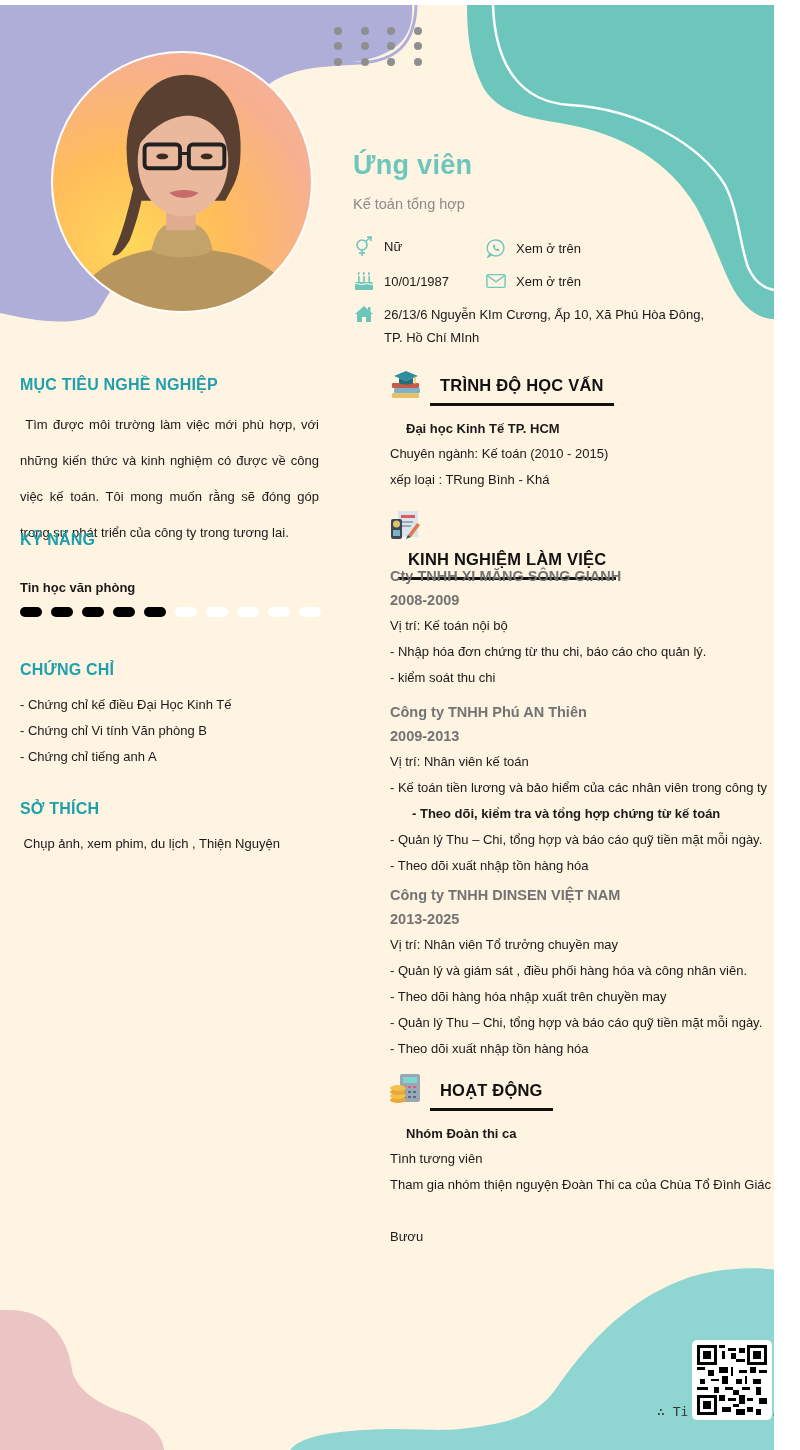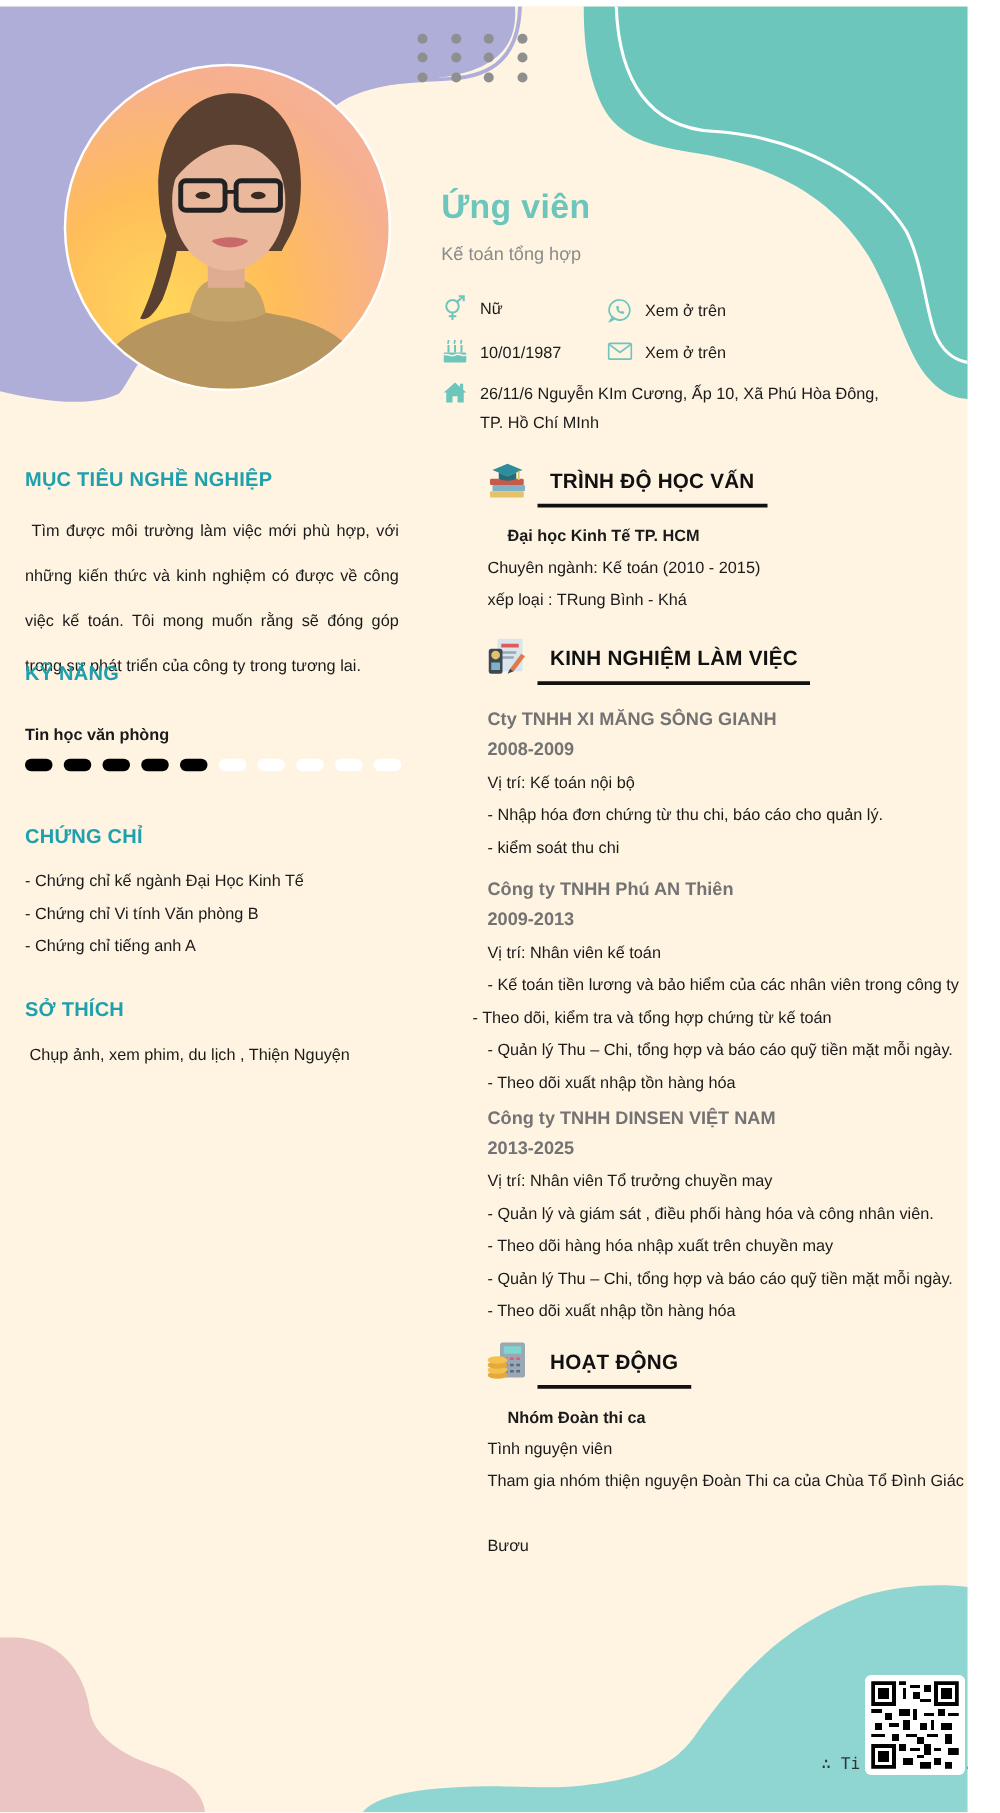--- a/index.html
+++ b/index.html
@@ -176,21 +176,21 @@
     </span>
     <span>Xem ở trên</span>
   </div>
   <div class="info-row" style="left:353px; top:299px;">
     <span class="ic">
       <svg viewBox="0 0 20 20">
           <path d="M10,2 L1,10 L3,10 L3,18 L8,18 L8,13 L12,13 L12,18 L17,18 L17,10 L19,10 Z" fill="#6cc6bc"></path>
           <rect x="14" y="3" width="2.5" height="5" fill="#6cc6bc"></rect>
         </svg>
     </span>
-    <span>26/11/6 Nguyễn KIm Cương, Ấp 10, Xã Phú Hòa Đông,</span>
+    <span>26/13/6 Nguyễn KIm Cương, Ấp 10, Xã Phú Hòa Đông,</span>
   </div>
   <div class="line-text" style="left:384px; top:325px;">TP. Hồ Chí MInh</div>
 
   <div class="sec-title-left" style="top:371px;">MỤC TIÊU NGHỀ NGHIỆP</div>
   <div class="para" style="top:402px;">&nbsp;Tìm được môi trường làm việc mới phù hợp, với những kiến thức và kinh nghiệm có được về công việc kế toán. Tôi mong muốn rằng sẽ đóng góp trong sự phát triển của công ty trong tương lai.</div>
 
   <div class="sec-title-left" style="top:526px;text-align:center;">KỸ NĂNG</div>
   <div class="line-text" style="left:20px; top:575px;font-weight:bold;">Tin học văn phòng</div>
   <div class="skill-bar">
     <span class="pill on"></span>
@@ -199,21 +199,21 @@
     <span class="pill on"></span>
     <span class="pill on"></span>
     <span class="pill off"></span>
     <span class="pill off"></span>
     <span class="pill off"></span>
     <span class="pill off"></span>
     <span class="pill off"></span>
   </div>
 
   <div class="sec-title-left" style="top:656px;">CHỨNG CHỈ</div>
-  <div class="line-text" style="left:20px; top:692px;">- Chứng chỉ kế ngành Đại Học Kinh Tế</div>
+  <div class="line-text" style="left:20px; top:692px;">- Chứng chỉ kế điều Đại Học Kinh Tế</div>
   <div class="line-text" style="left:20px; top:718px;">- Chứng chỉ Vi tính Văn phòng B</div>
   <div class="line-text" style="left:20px; top:744px;">- Chứng chỉ tiếng anh A</div>
 
   <div class="sec-title-left" style="top:795px;">SỞ THÍCH</div>
   <div class="line-text" style="left:20px; top:831px;">&nbsp;Chụp ảnh, xem phim, du lịch , Thiện Nguyện</div>
 
   <div class="sec-head-right" style="top:362px;">
     <span class="hico">
       <svg viewBox="0 0 32 32">
         <rect x="2" y="16" width="27" height="5" rx="1" fill="#c85a4a"></rect>
@@ -223,21 +223,21 @@
         <path d="M9,11 L9,16 C12,18 20,18 23,16 L23,11 L16,14 Z" fill="#246e7a"></path>
         <line x1="25" y1="9.5" x2="25" y2="17" stroke="#e4c26a" stroke-width="1.3"></line>
       </svg>
     </span>
     <span class="htitle">TRÌNH ĐỘ HỌC VẤN</span>
   </div>
   <div class="line-text bold-13" style="left:390px; top:416px;">Đại học Kinh Tế TP. HCM</div>
   <div class="line-text" style="left:390px; top:441px;">Chuyên ngành: Kế toán (2010 - 2015)</div>
   <div class="line-text" style="left:390px; top:467px;">xếp loại : TRung Bình - Khá</div>
 
-  <div class="sec-head-right" style="top:504px;">
+  <div class="sec-head-right" style="top:504px;flex-direction:column;">
     <span class="hico">
       <svg viewBox="0 0 32 32">
         <rect x="8" y="2" width="20" height="26" rx="1" fill="#d9e4ec"></rect>
         <rect x="11" y="6" width="14" height="3" fill="#e05a5a"></rect>
         <rect x="11" y="12" width="12" height="2" fill="#9aa8b4"></rect>
         <rect x="11" y="16" width="10" height="2" fill="#9aa8b4"></rect>
         <rect x="1" y="10" width="11" height="20" rx="2" fill="#3d4852"></rect>
         <circle cx="6.5" cy="15" r="3.5" fill="#e4c26a"></circle>
         <rect x="3" y="21" width="7" height="6" fill="#7fb2c9"></rect>
         <path d="M18,26 L27,14 L30,16 L21,28 Z" fill="#e07a4a"></path>
@@ -250,21 +250,21 @@
   <div class="company" style="top:563px;">Cty TNHH XI MĂNG SÔNG GIANH</div>
   <div class="company" style="top:587px;">2008-2009</div>
   <div class="line-text" style="left:390px; top:613px;">Vị trí: Kế toán nội bộ</div>
   <div class="line-text" style="left:390px; top:639px;">- Nhập hóa đơn chứng từ thu chi, báo cáo cho quản lý.</div>
   <div class="line-text" style="left:390px; top:665px;">- kiểm soát thu chi</div>
 
   <div class="company" style="top:699px;">Công ty TNHH Phú AN Thiên</div>
   <div class="company" style="top:723px;">2009-2013</div>
   <div class="line-text" style="left:390px; top:749px;">Vị trí: Nhân viên kế toán</div>
   <div class="line-text" style="left:390px; top:775px;">- Kế toán tiền lương và bảo hiểm của các nhân viên trong công ty</div>
-  <div class="line-text" style="left:378px; top:801px;">- Theo dõi, kiểm tra và tổng hợp chứng từ kế toán</div>
+  <div class="line-text" style="left:412px; top:801px;font-weight:bold;">- Theo dõi, kiểm tra và tổng hợp chứng từ kế toán</div>
   <div class="line-text" style="left:390px; top:827px;">- Quản lý Thu – Chi, tổng hợp và báo cáo quỹ tiền mặt mỗi ngày.</div>
   <div class="line-text" style="left:390px; top:853px;">- Theo dõi xuất nhập tồn hàng hóa</div>
 
   <div class="company" style="top:882px;">Công ty TNHH DINSEN VIỆT NAM</div>
   <div class="company" style="top:906px;">2013-2025</div>
   <div class="line-text" style="left:390px; top:932px;">Vị trí: Nhân viên Tổ trưởng chuyền may</div>
   <div class="line-text" style="left:390px; top:958px;">- Quản lý và giám sát , điều phối hàng hóa và công nhân viên.</div>
   <div class="line-text" style="left:390px; top:984px;">- Theo dõi hàng hóa nhập xuất trên chuyền may</div>
   <div class="line-text" style="left:390px; top:1010px;">- Quản lý Thu – Chi, tổng hợp và báo cáo quỹ tiền mặt mỗi ngày.</div>
   <div class="line-text" style="left:390px; top:1036px;">- Theo dõi xuất nhập tồn hàng hóa</div>
@@ -289,21 +289,21 @@
           </g>
         <ellipse cx="8" cy="28" rx="8" ry="3" fill="#e8a93a"></ellipse>
         <ellipse cx="8" cy="24" rx="8" ry="3" fill="#f2c14e"></ellipse>
         <ellipse cx="8" cy="20" rx="8" ry="3" fill="#e8a93a"></ellipse>
         <ellipse cx="8" cy="16" rx="8" ry="3" fill="#f2c14e"></ellipse>
       </svg>
     </span>
     <span class="htitle">HOẠT ĐỘNG</span>
   </div>
   <div class="line-text bold-13" style="left:390px; top:1121px;">Nhóm Đoàn thi ca</div>
-  <div class="line-text" style="left:390px; top:1146px;">Tình nguyện viên</div>
+  <div class="line-text" style="left:390px; top:1146px;">Tình tương viên</div>
   <div class="line-text" style="left:390px; top:1172px;">Tham gia nhóm thiện nguyện Đoàn Thi ca của Chùa Tổ Đình Giác</div>
   <div class="line-text" style="left:390px; top:1224px;">Bươu</div>
 
   <div class="watermark">
     <span>∴ Ti</span>
     <span>.vn</span>
   </div>
   <div class="qr">
     <svg viewBox="0 0 25 25" shape-rendering="crispEdges">
       <g fill="#000">

